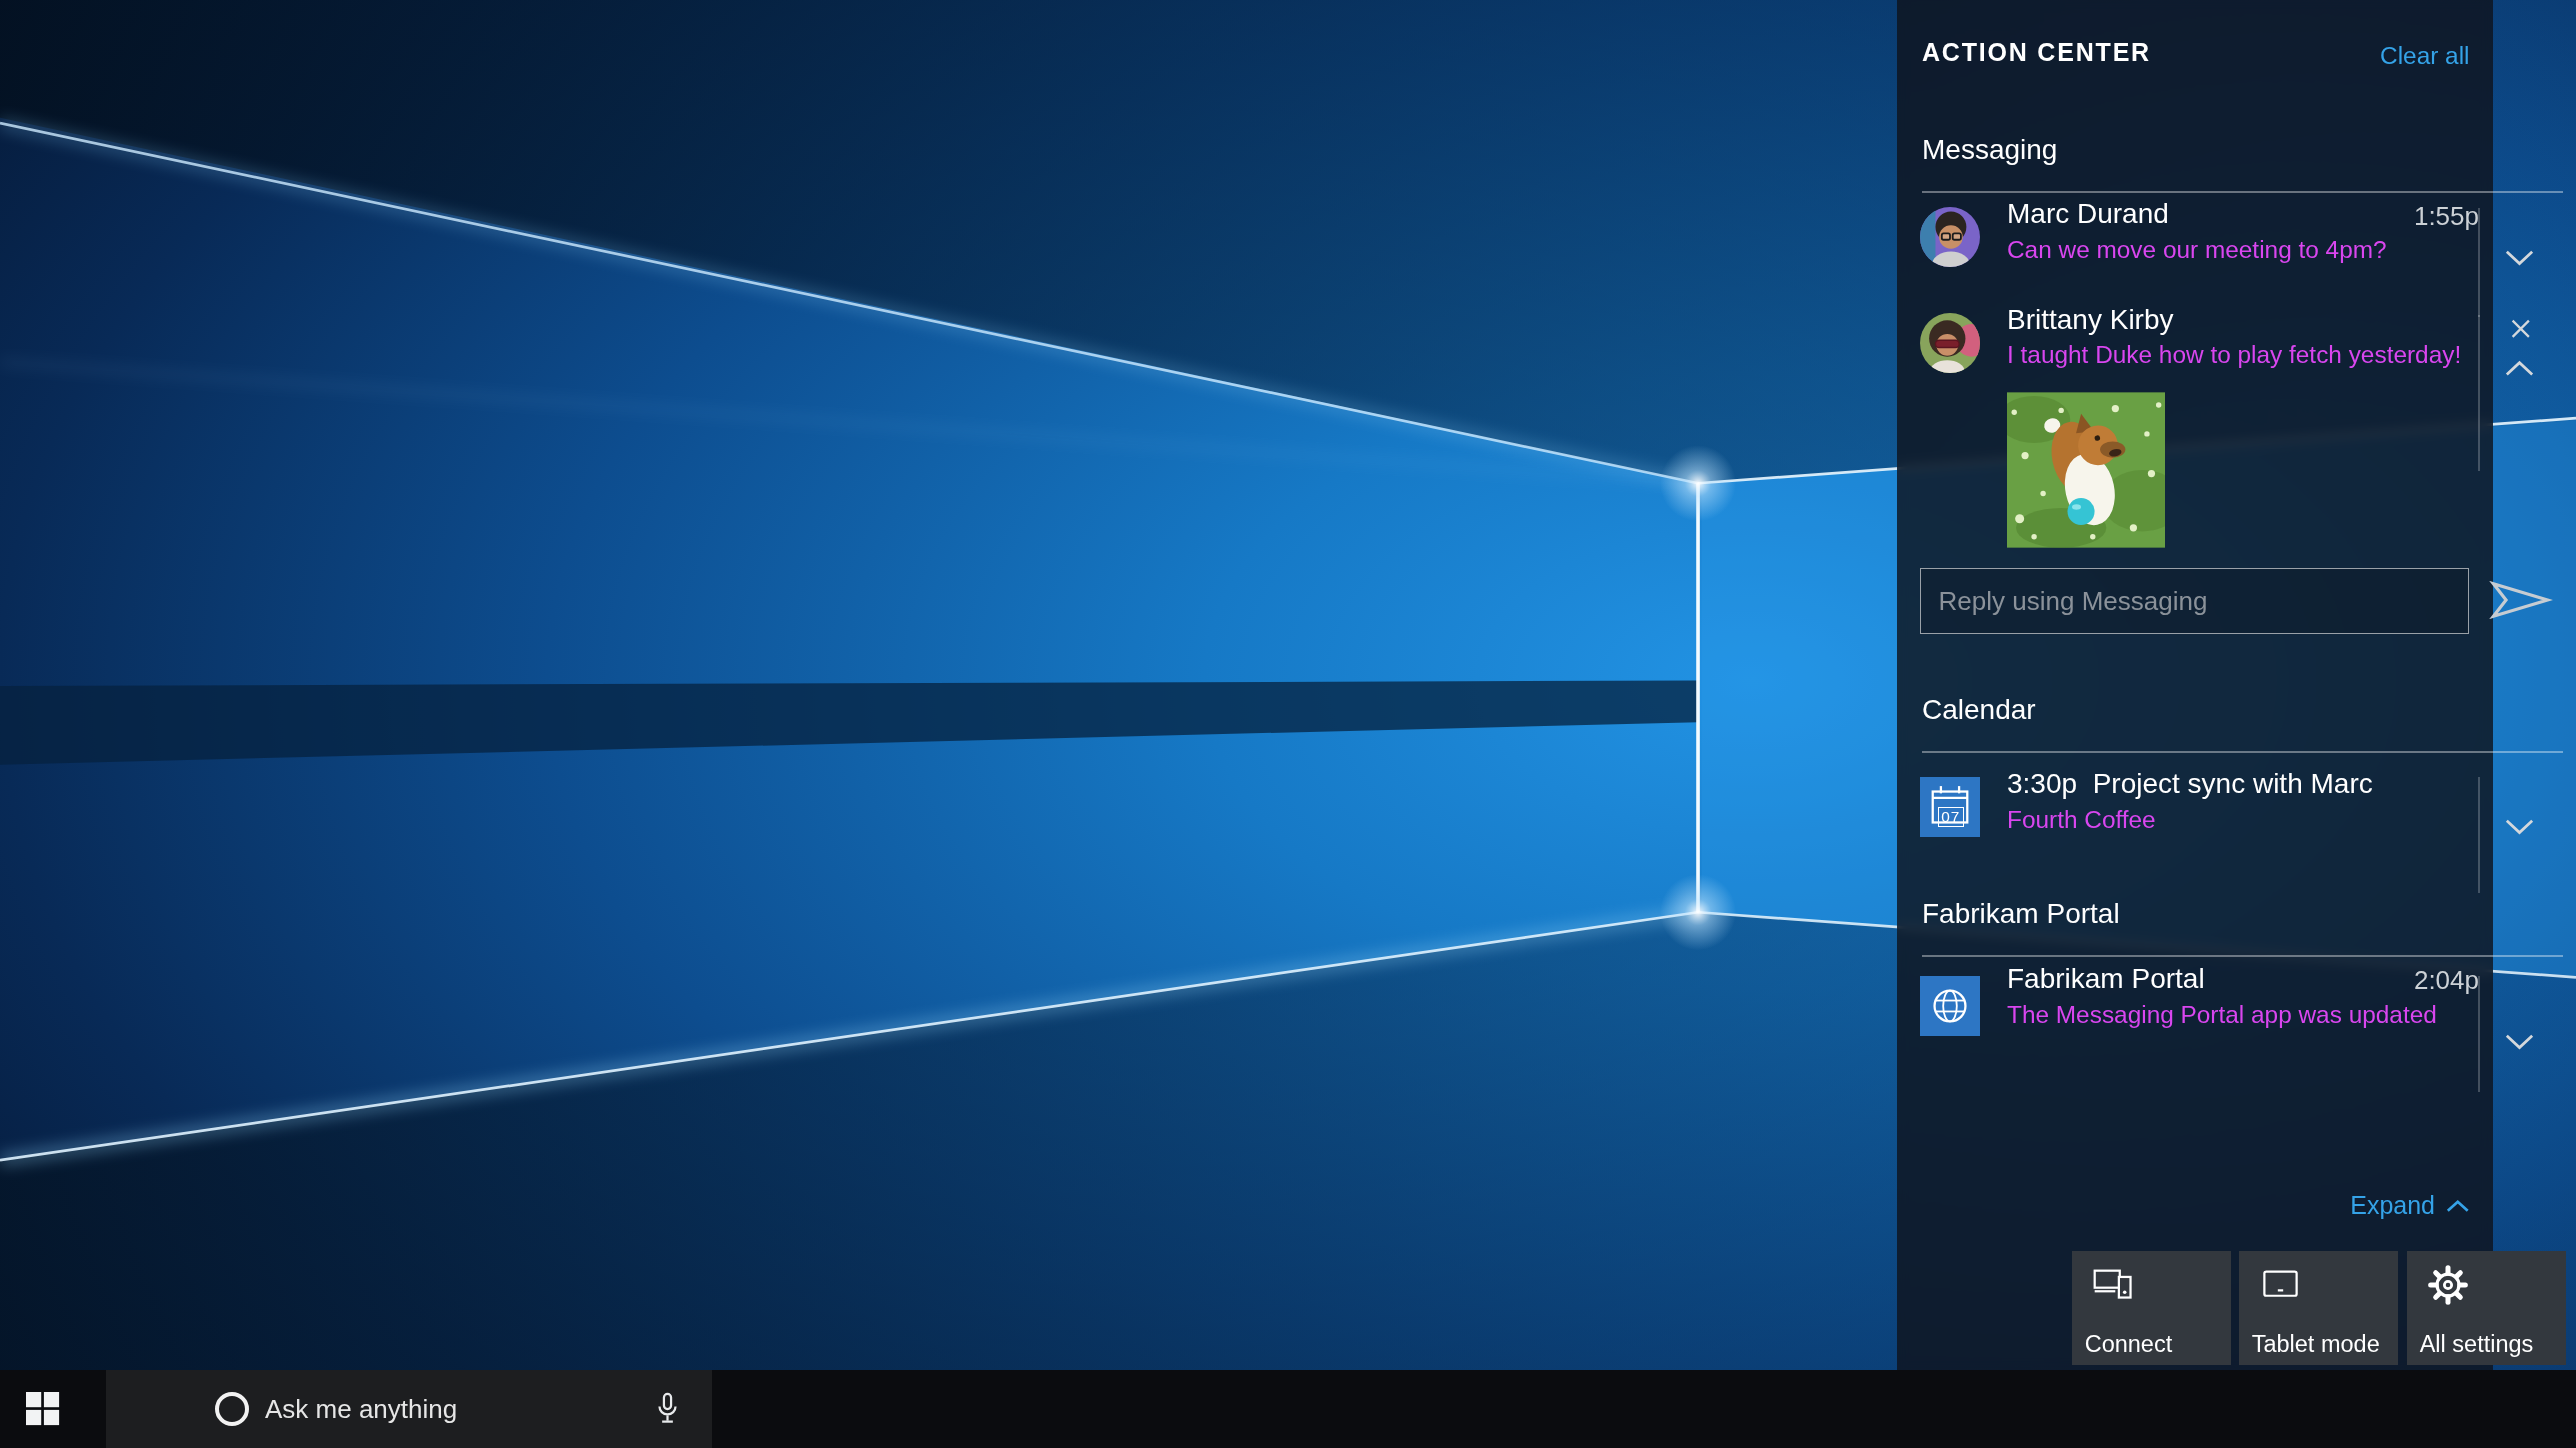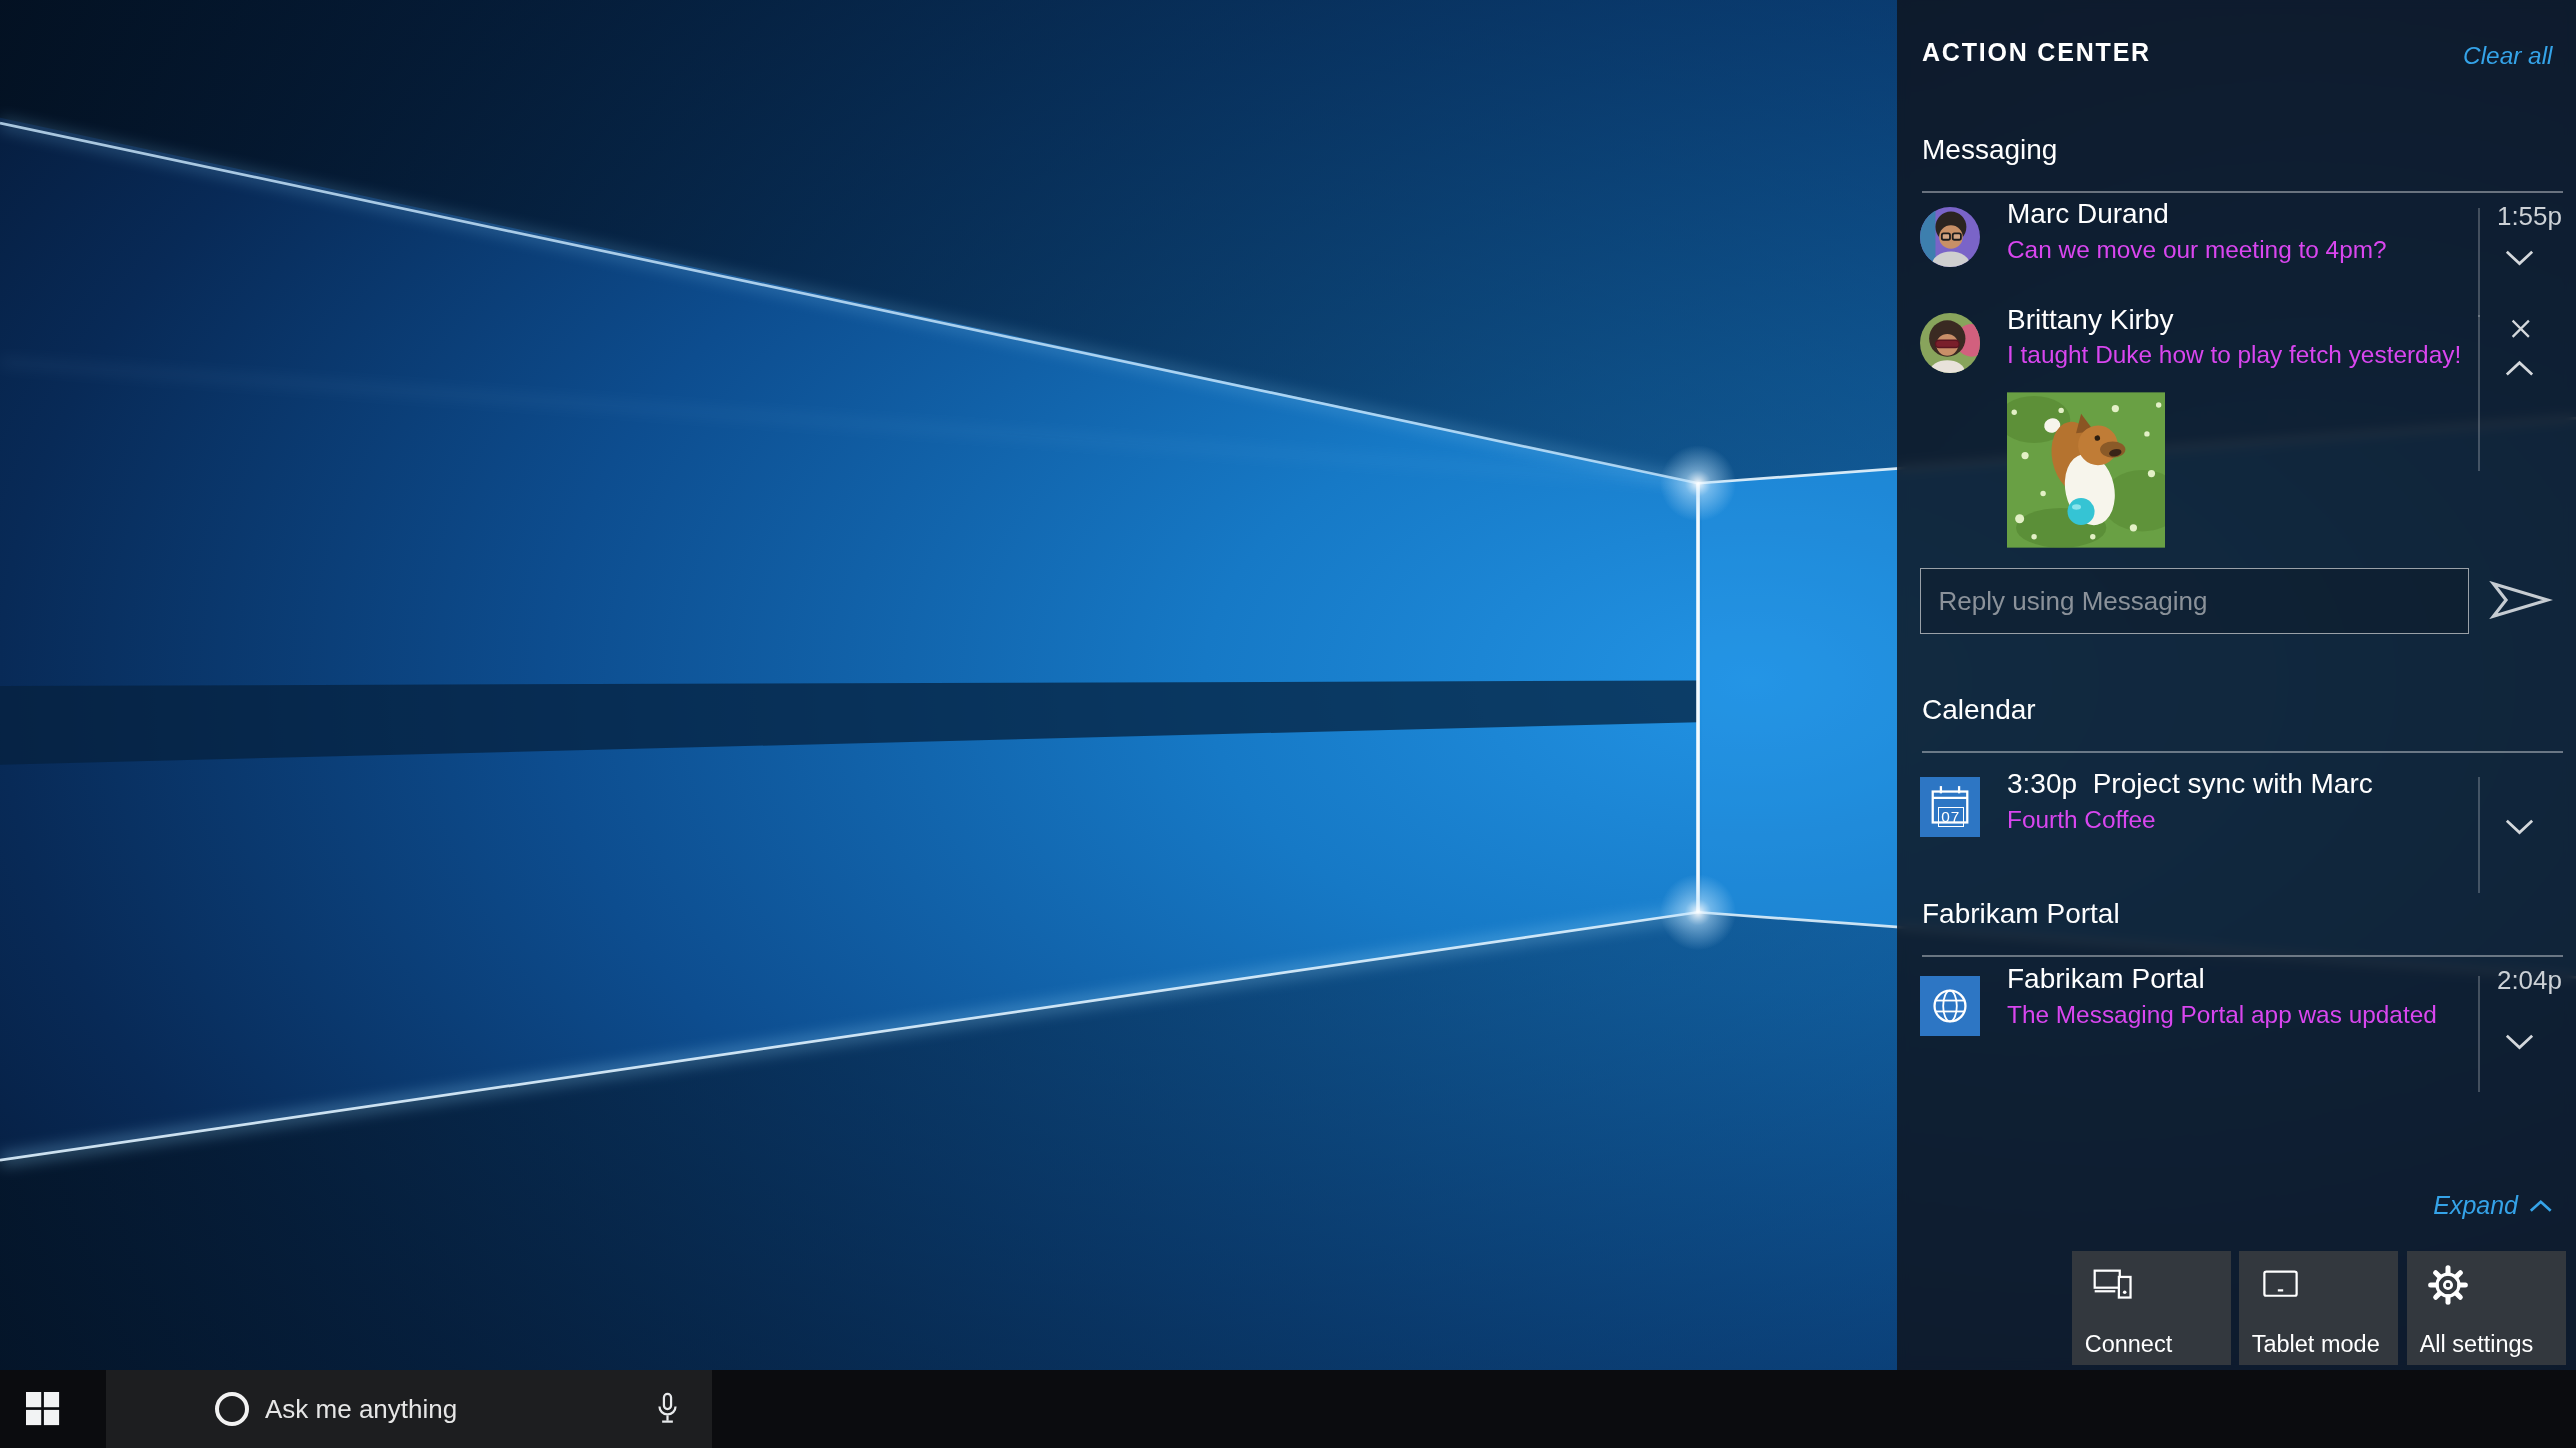--- a/index.html
+++ b/index.html
@@ -1,24 +1,24 @@
 <!DOCTYPE html>
 <html style="font-size:14.5px"><head>
 <meta charset="utf-8">
 <style>
   * { margin:0; padding:0; box-sizing:border-box; font-family:"Liberation Sans", sans-serif; }
   html,body { width:2576px; height:1448px; overflow:hidden; background:#06152e; }
   #stage { position:relative; width:2576px; height:1448px; }
   #wallpaper { position:absolute; left:0; top:0; width:2576px; height:1448px; }
 
   
-  #action-center { position:absolute; left:1897px; top:0; width:679px; height:1370px;
+  #action-center { position:absolute; left:1897px; top:0; width:596px; height:1370px;
     background:rgba(15,20,29,0.82); backdrop-filter:blur(5.4px); color:#fff; }
   .ac-title { position:absolute; left:25px; top:38px; font-size:25px; font-weight:600; letter-spacing:1.8px; color:#fff; }
-  .link-blue { color:#35a3e8; font-size:24.4px;font-style:italic; }
+  .link-blue { color:#35a3e8; font-size:24.4px; }
   .clear-all { position:absolute; right:23.5px; top:42px; cursor:pointer; }
   .sec-label { position:absolute; left:25px; font-size:28px; color:#fff; }
   .sec-div { position:absolute; left:25px; width:641px; height:1.8px; background:rgba(255,255,255,0.38); }
   .avatar { position:absolute; left:22.6px; width:60px; height:60px; border-radius:50%; overflow:hidden; }
   .note-name { position:absolute; left:110px; font-size:28px; color:#fff; white-space:nowrap; }
   .note-msg  { position:absolute; left:110px; font-size:24.4px; color:#d946ef; white-space:nowrap; }
   .note-time { position:absolute; right:14px; font-size:26px; color:#ccd1d6; }
   .vdiv { position:absolute; left:581px; width:1.8px; background:rgba(255,255,255,0.22); }
   .chev { position:absolute; left:608px; color:#d4d8dc; }
   .icon-tile { position:absolute; left:22.6px; width:60px; height:60px; background:#2d76c4; }

